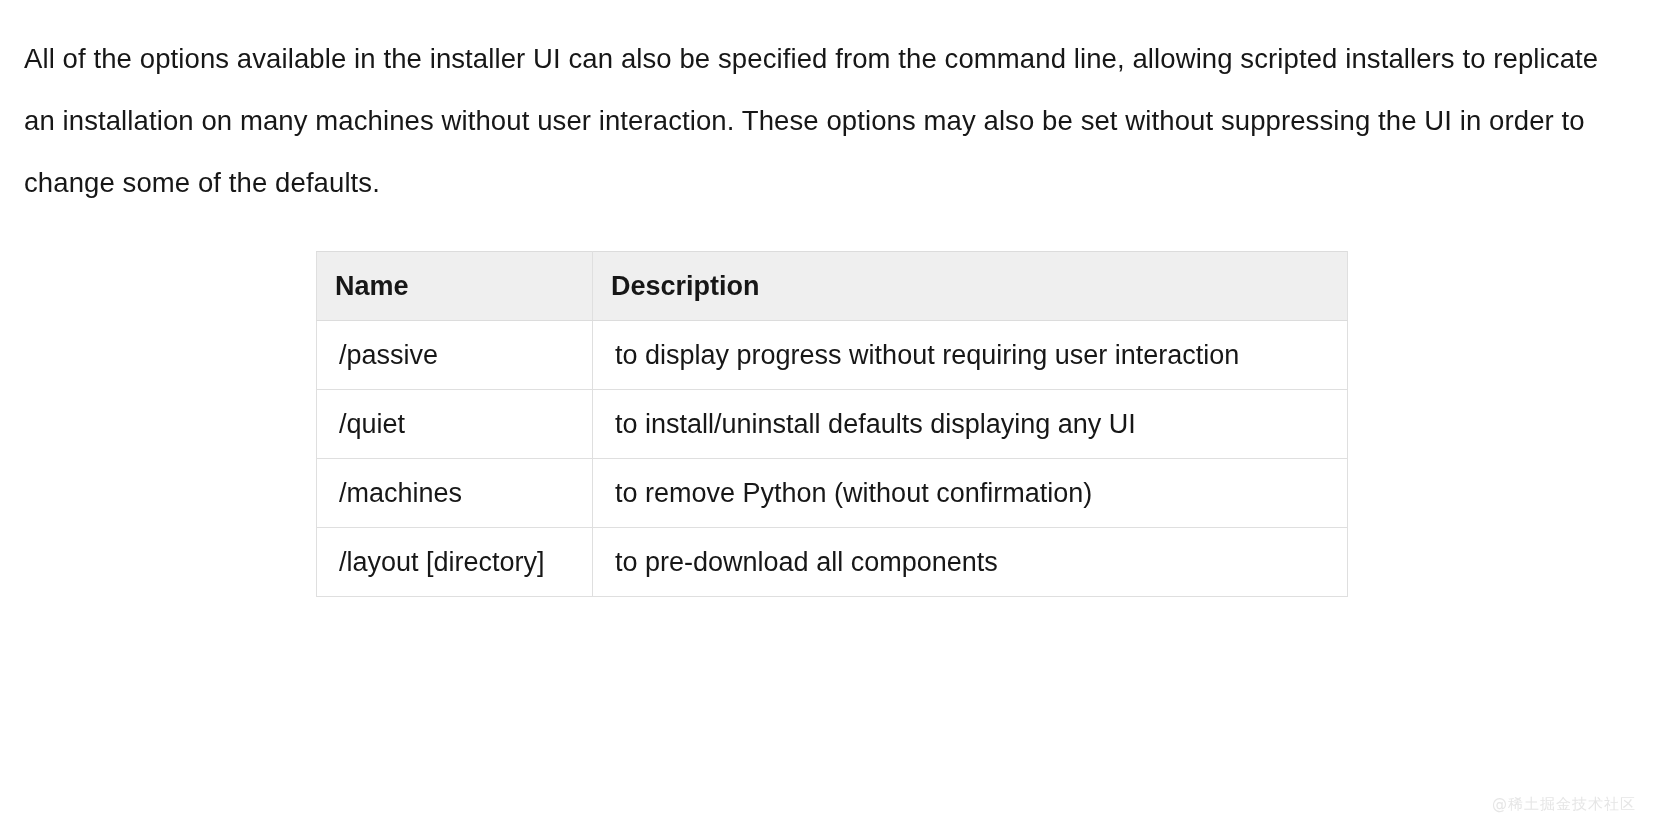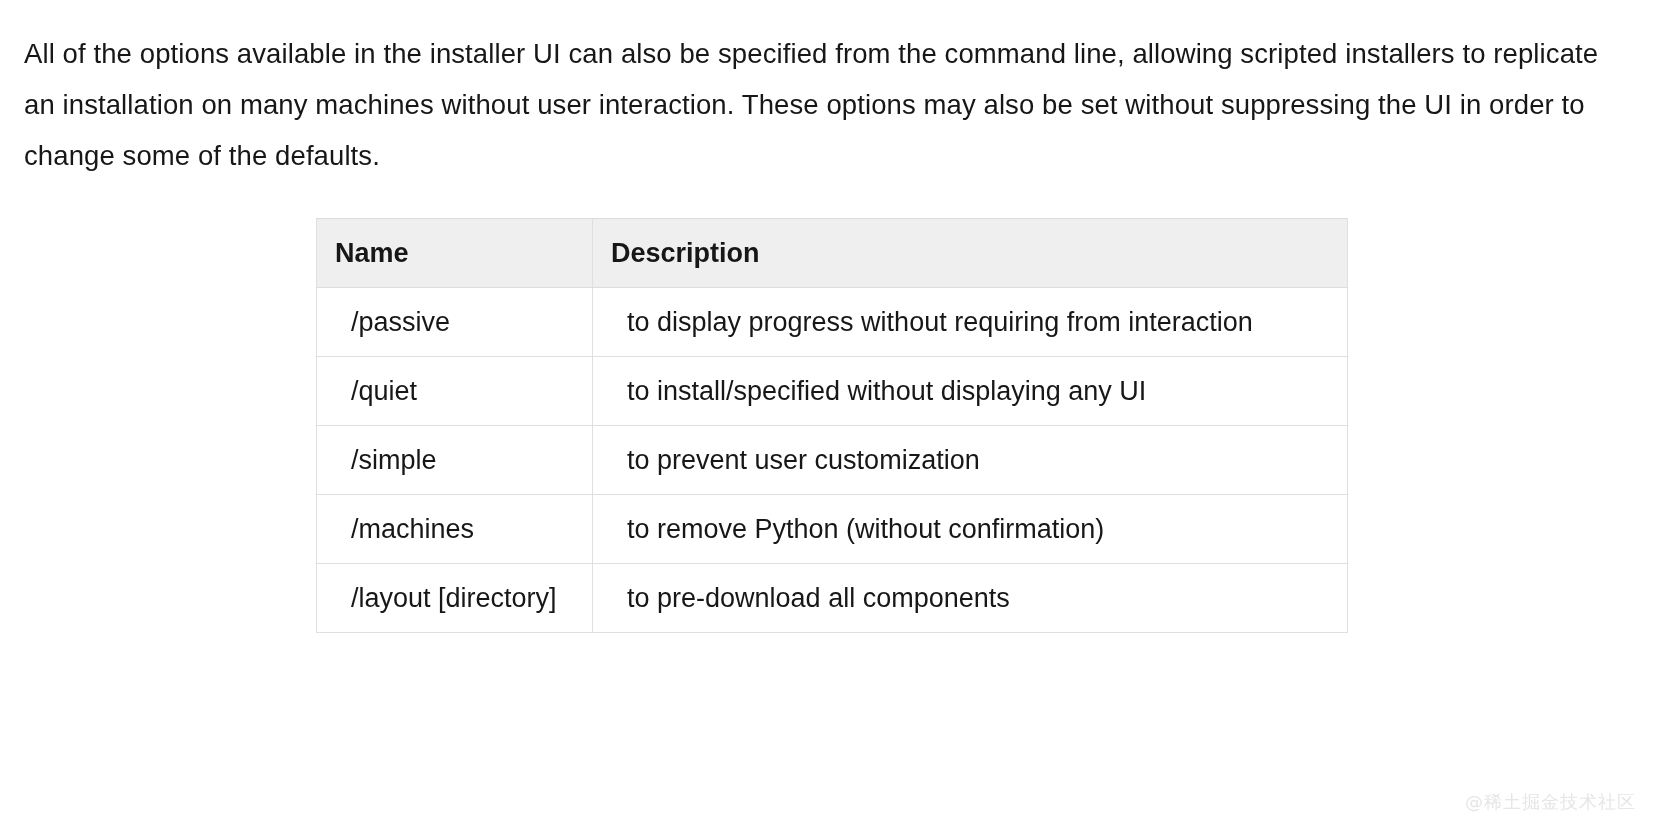--- a/index.html
+++ b/index.html
@@ -19,21 +19,21 @@
   .page {
     position: relative;
     width: 1658px;
     height: 824px;
     box-sizing: border-box;
     padding: 0 24px;
   }
 
   .para {
     font-size: 27.5px;
-    line-height: 51px;
+    line-height: 62px;
     color: #171717;
     letter-spacing: 0.1px;
     margin: 0;
     max-width: 1610px;
   }
 
   #intro-paragraph {
     padding-top: 28px;
   }
 
@@ -78,33 +78,33 @@
     background: #efefef;
     font-weight: bold;
     height: 68px;
     padding: 0 18px;
     border-top-color: #dcdcdc;
     border-bottom-color: #dcdcdc;
   }
 
   table.options-table tbody td {
     height: 68px;
-    padding: 0 34px;
+    padding: 0 22px;
     background: #ffffff;
     font-weight: normal;
   }
 
   col.col-name { width: 276px; }
   col.col-desc { width: 755px; }
 
   .watermark {
     position: absolute;
     right: 22px;
     bottom: 10px;
-    font-size: 18px;
+    font-size: 15px;
     color: #e6e6e6;
     font-family: "DejaVu Sans", sans-serif;
     letter-spacing: 1px;
     user-select: none;
     margin-left: 21px;
   }
 </style>
 </head>
 <body>
 
@@ -121,29 +121,25 @@
       </colgroup>
       <thead>
         <tr>
           <th>Name</th>
           <th>Description</th>
         </tr>
       </thead>
       <tbody>
         <tr>
           <td>/passive</td>
-          <td>to display progress without requiring from interaction</td>
+          <td>to display progress without requiring user interaction</td>
         </tr>
         <tr>
           <td>/quiet</td>
-          <td>to install/specified without displaying any UI</td>
-        </tr>
-        <tr>
-          <td>/simple</td>
-          <td>to prevent user customization</td>
+          <td>to install/uninstall defaults displaying any UI</td>
         </tr>
         <tr>
           <td>/machines</td>
           <td>to remove Python (without confirmation)</td>
         </tr>
         <tr>
           <td>/layout [directory]</td>
           <td>to pre-download all components</td>
         </tr>
       </tbody>

